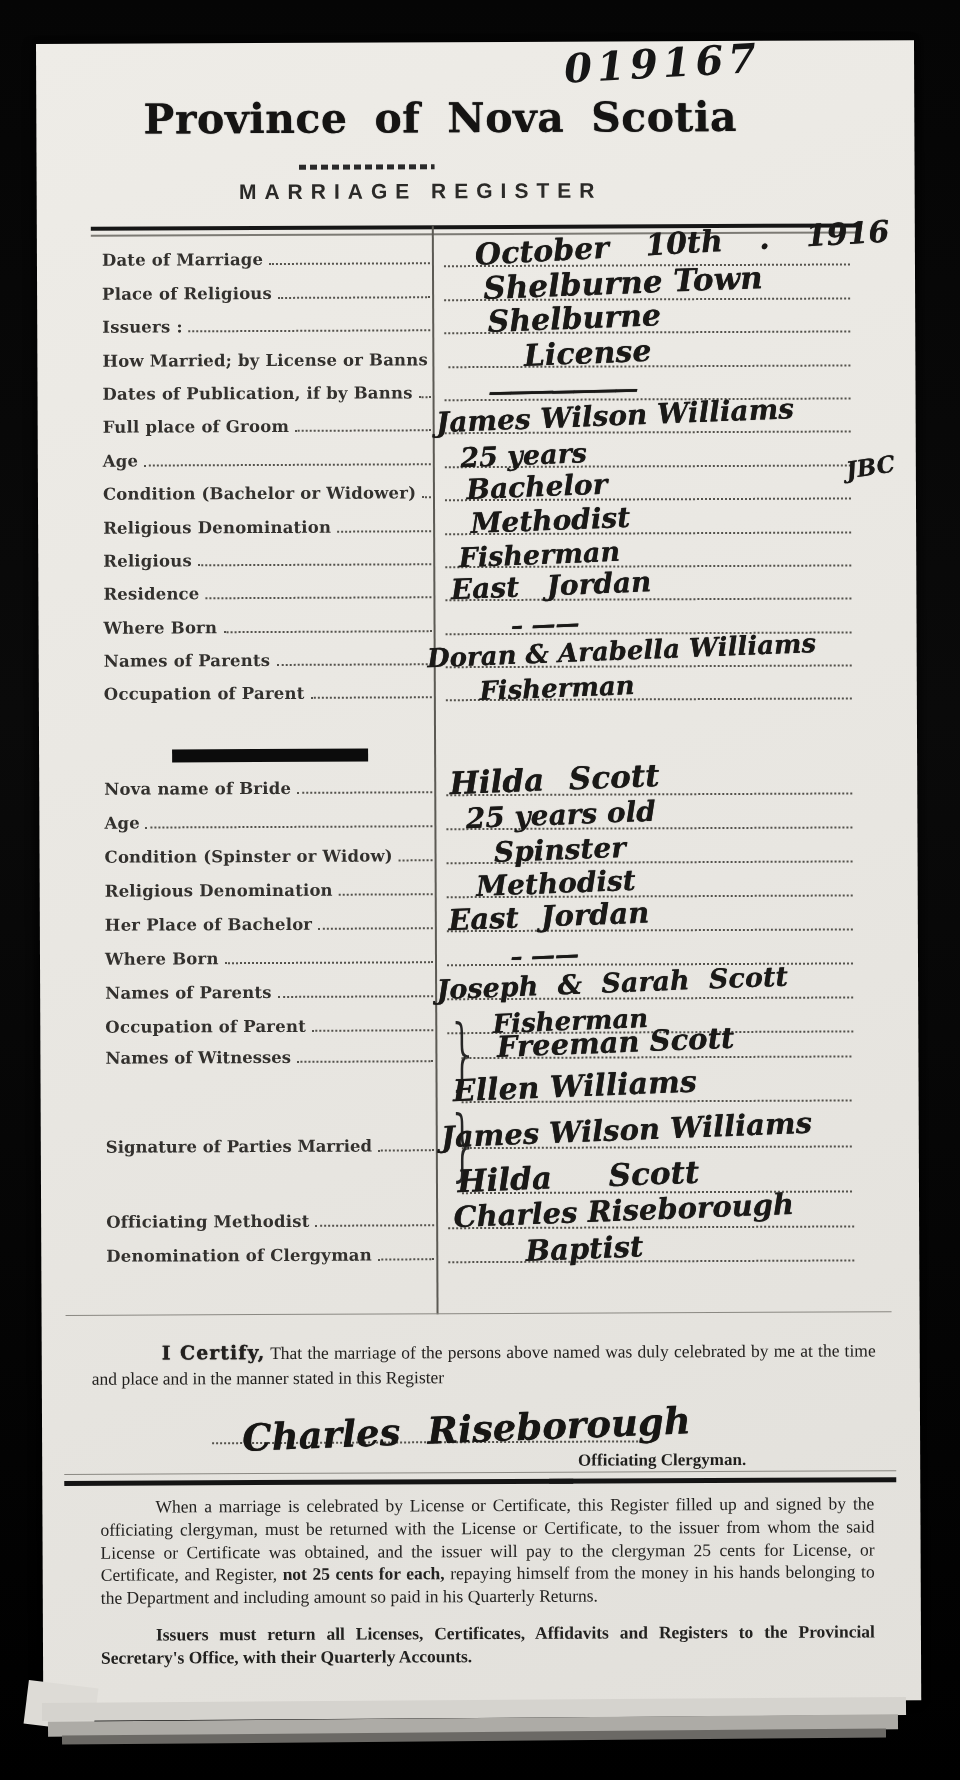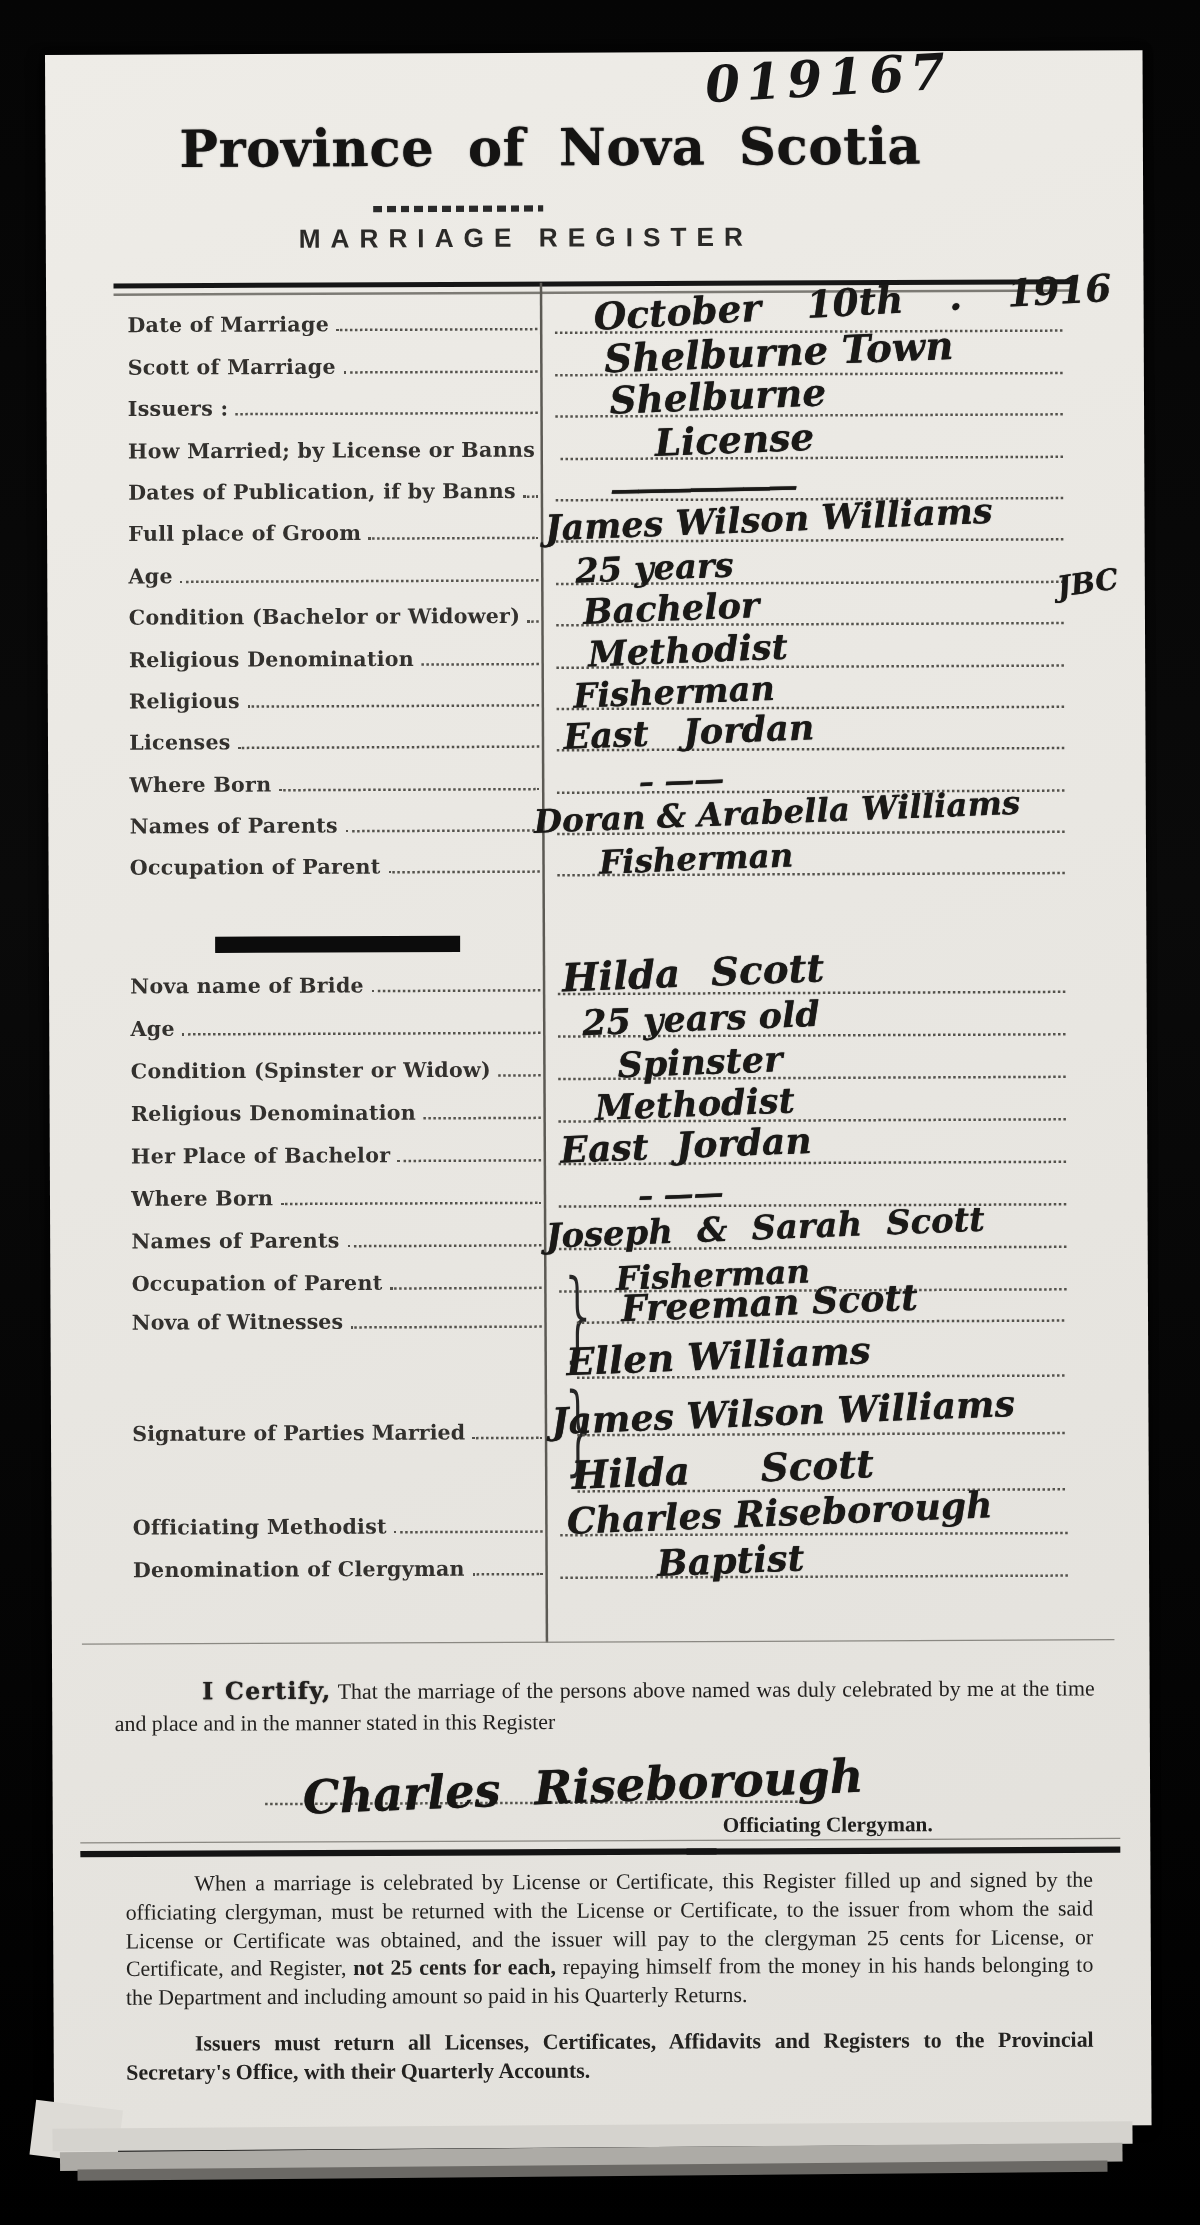--- a/index.html
+++ b/index.html
@@ -106,21 +106,21 @@
       <div class="lbl">
           <span>Date of Marriage</span>
           <span class="dots"></span>
         </div>
       <div class="val">
           <span class="hw" style="left:44px;font-size:30px;word-spacing:26px;transform:rotate(-3deg);">October 10th . 1916</span>
         </div>
     </div>
     <div class="row">
       <div class="lbl">
-          <span>Scott of Marriage</span>
+          <span>Place of Religious</span>
           <span class="dots"></span>
         </div>
       <div class="val">
           <span class="hw" style="left:52px;font-size:31px;">Shelburne Town</span>
         </div>
     </div>
     <div class="row">
       <div class="lbl">
           <span>Issuers :</span>
           <span class="dots"></span>
@@ -188,21 +188,21 @@
       <div class="lbl">
           <span>Religious</span>
           <span class="dots"></span>
         </div>
       <div class="val">
           <span class="hw" style="left:26px;font-size:27px;">Fisherman</span>
         </div>
     </div>
     <div class="row">
       <div class="lbl">
-          <span>Licenses</span>
+          <span>Residence</span>
           <span class="dots"></span>
         </div>
       <div class="val">
           <span class="hw" style="left:18px;font-size:28px;word-spacing:18px;">East Jordan</span>
         </div>
     </div>
     <div class="row">
       <div class="lbl">
           <span>Where Born</span>
           <span class="dots"></span>
@@ -300,21 +300,21 @@
           <span>Occupation of Parent</span>
           <span class="dots"></span>
         </div>
       <div class="val">
           <span class="hw" style="left:58px;font-size:26px;">Fisherman</span>
         </div>
     </div>
 
     <div class="wsblock" style="margin-top:-19px;">
       <div class="wlabel">
-          <span>Nova of Witnesses</span>
+          <span>Names of Witnesses</span>
           <span class="dots"></span>
         </div>
       <div class="brace">}</div>
       <div class="wline">
           <span class="hw" style="left:62px;font-size:29px;">Freeman Scott</span>
         </div>
       <div class="wline">
           <span class="hw" style="left:18px;font-size:30px;">Ellen Williams</span>
         </div>
     </div>

